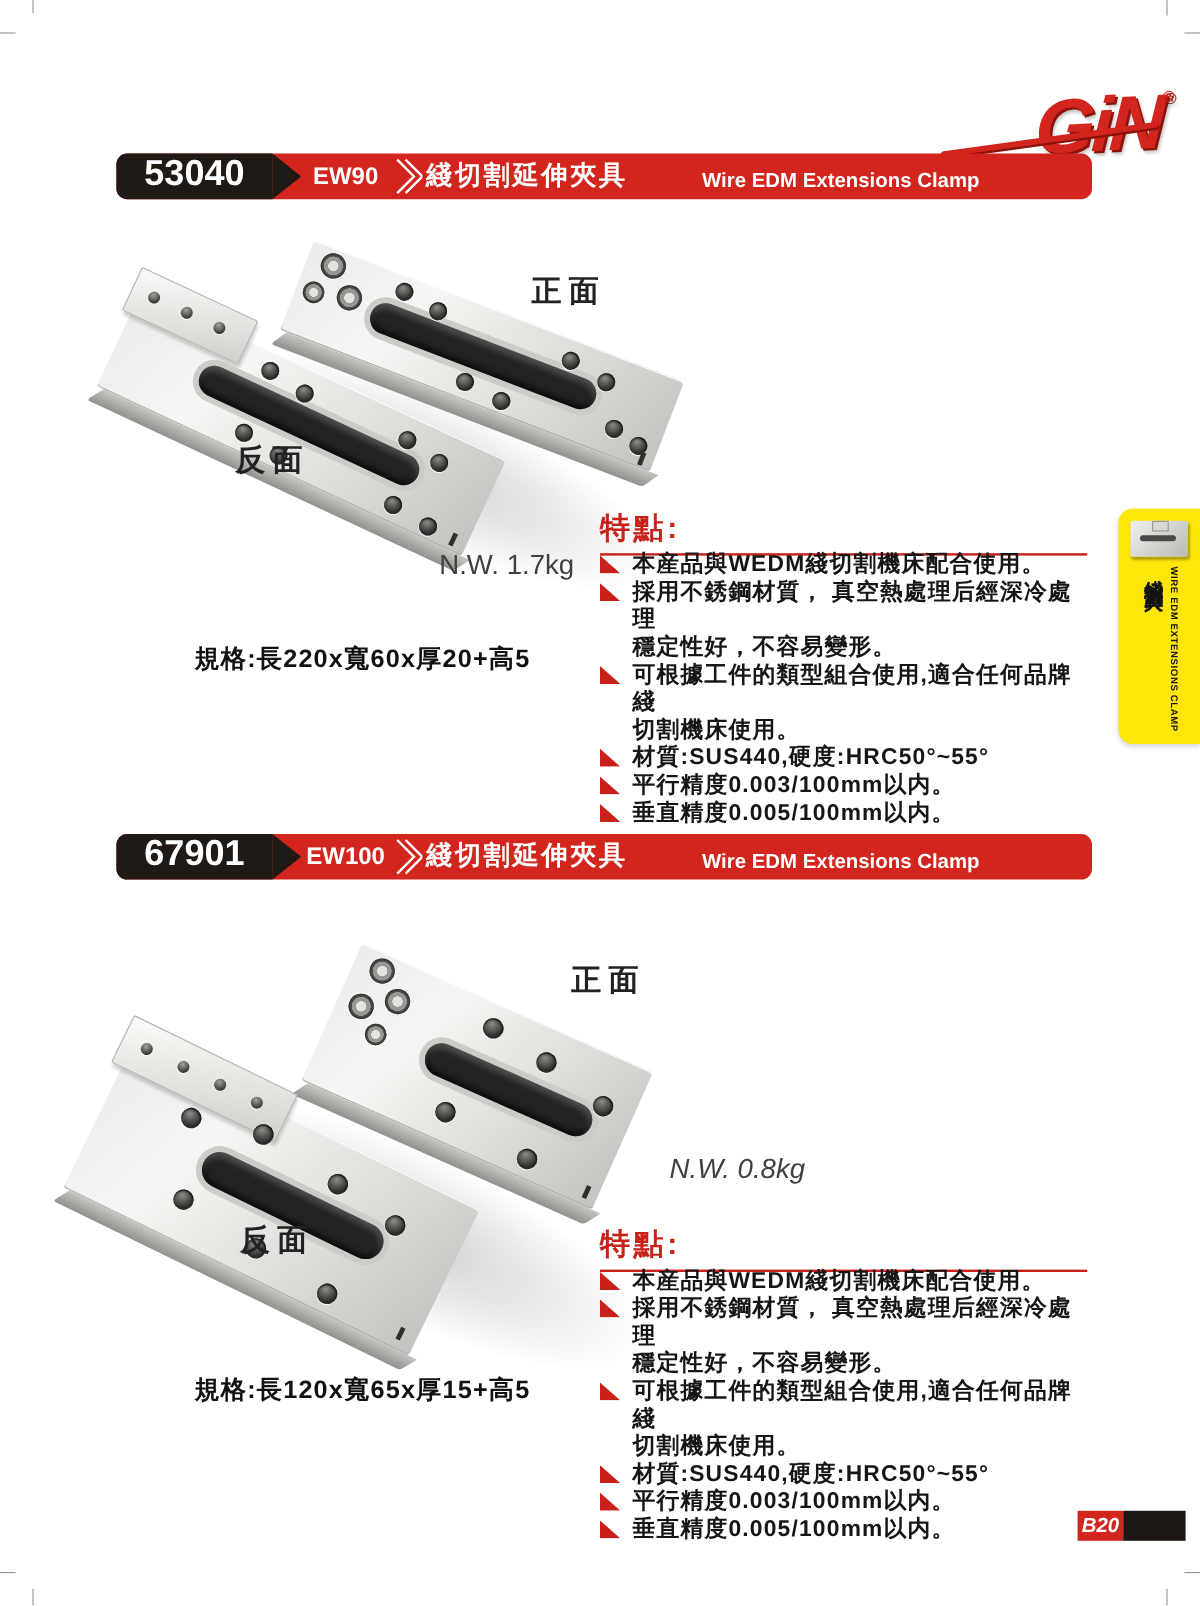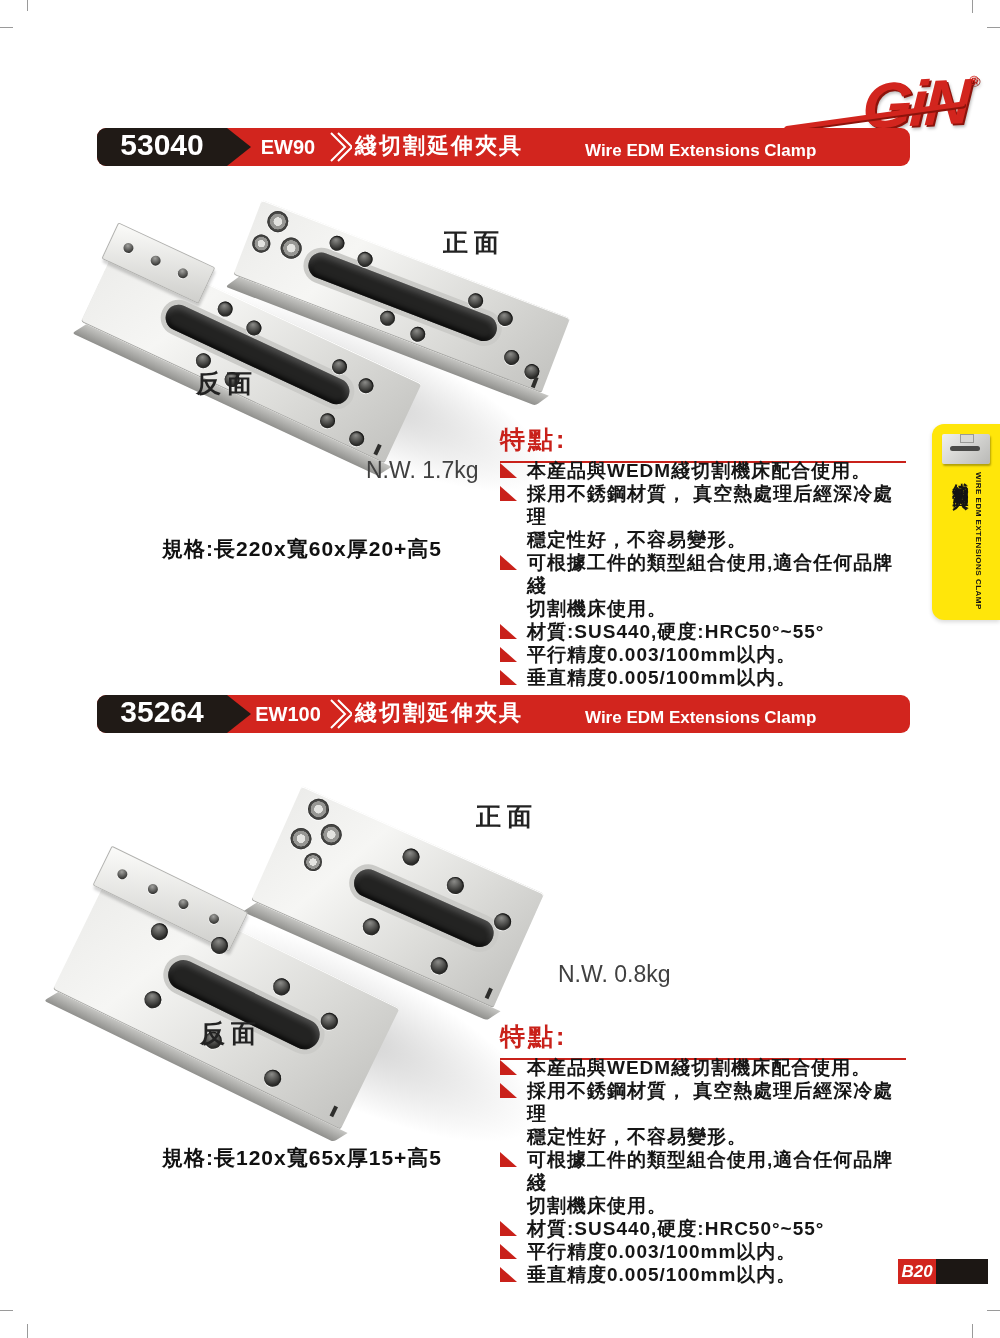--- a/index.html
+++ b/index.html
@@ -196,21 +196,21 @@
       <span class="tt-slot"></span>
     </div>
     <div class="tab-texts">
       <span class="tab-zh">綫切割萬力夾具</span>
       <span class="tab-en">WIRE EDM EXTENSIONS CLAMP</span>
     </div>
   </aside>
 
   <header class="banner" style="top:695px;">
     <div class="code-block">
-      <span class="code">35264</span>
+      <span class="code">67901</span>
     </div>
     <span class="model">EW100</span>
     <svg class="chev" width="24" height="32" viewBox="0 0 24 32">
       <path d="M3 2 L17 16 L3 30" fill="none" stroke="#ffffff" stroke-width="2"></path>
       <path d="M10 2 L24 16 L10 30" fill="none" stroke="#ffffff" stroke-width="2"></path>
     </svg>
     <span class="btitle-zh">綫切割延伸夾具</span>
     <span class="btitle-en">Wire EDM Extensions Clamp</span>
   </header>
 
@@ -243,21 +243,21 @@
     <span class="hole" style="left:196px;top:24px;width:17px;height:17px;"></span>
     <span class="hole" style="left:254px;top:34px;width:17px;height:17px;"></span>
     <span class="hole" style="left:86px;top:92px;width:17px;height:17px;"></span>
     <span class="hole" style="left:158px;top:102px;width:17px;height:17px;"></span>
     <span class="hole" style="left:228px;top:110px;width:17px;height:17px;"></span>
     <span class="notch" style="right:12px;bottom:8px;"></span>
   </div>
 
   <span class="face-label" style="left:476px;top:800px;">正面</span>
   <span class="face-label" style="left:200px;top:1017px;">反面</span>
-  <span class="nw" style="left:558px;top:961px;">N.W. 0.8kg</span>
+  <span class="nw" style="left:558px;top:961px;font-style:italic;">N.W. 0.8kg</span>
   <span class="spec" style="left:162px;top:1107px;margin-top:37px;">規格:長120x寬65x厚15+高5</span>
 
   <div class="feat-head" style="left:500px;top:1020px;">
     <h3>特點:</h3>
   </div>
   <ul class="features" style="left:500px;top:1056px;">
     <li class="frow">
         <span class="tri"></span>
         <span class="ftext">本産品與WEDM綫切割機床配合使用。</span>
       </li>

